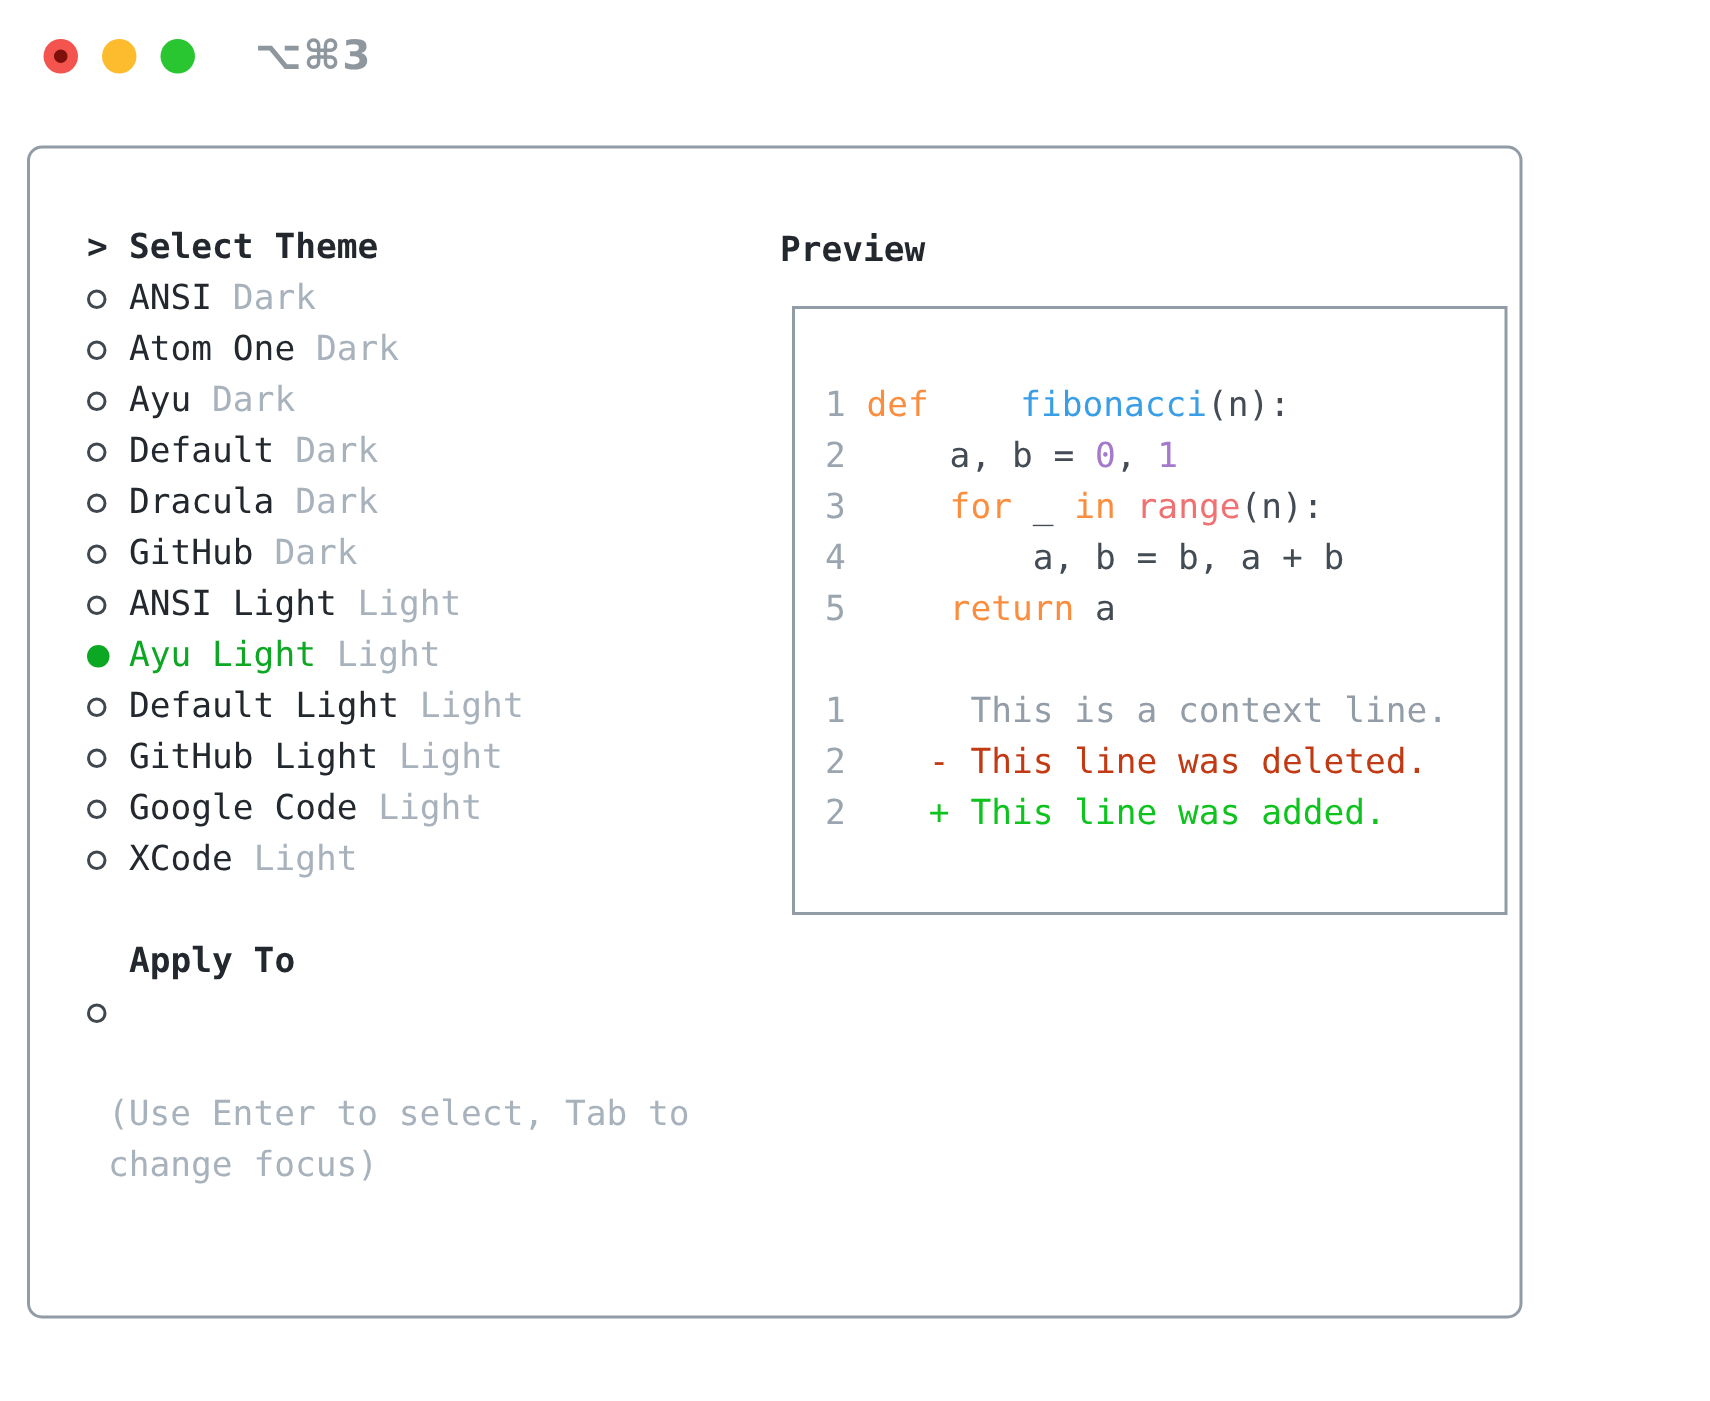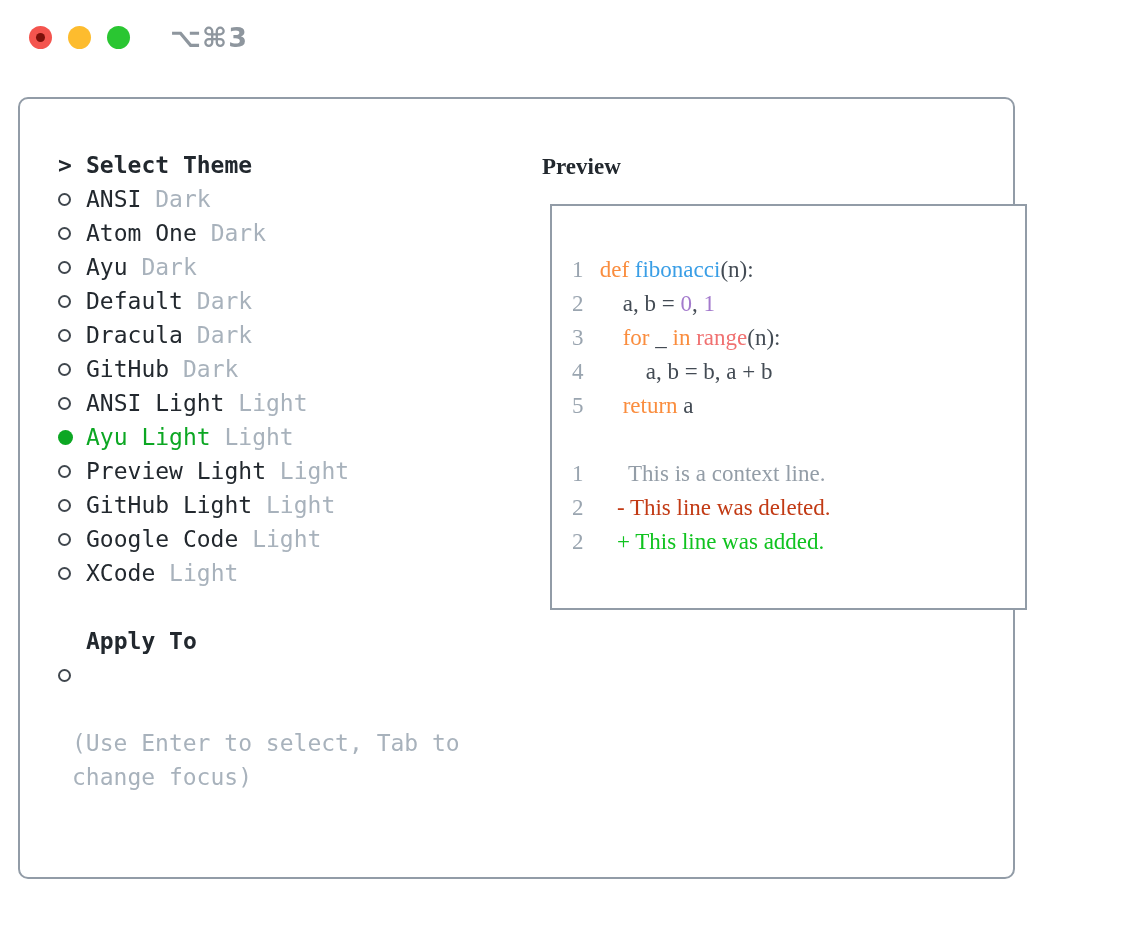--- a/index.html
+++ b/index.html
@@ -41,33 +41,33 @@
   .radio{width:13px;height:13px;border:2px solid #40474e;border-radius:50%;}
   .radio.sel{width:15px;height:15px;border:none;background:var(--accent-green);}
   .hdr{color:var(--text-primary,#22282e);font-weight:bold;}
   .name{color:var(--text-primary,#22282e);}
   .name.green{color:var(--accent-green);}
   .variant{color:var(--text-muted,#a8b2bc);}
   .blank-row{height:34px;}
   .hint{width:420px;line-height:34px;color:var(--text-muted,#a8b2bc);white-space:normal;margin-left:14px;}
 
   
-  .right-col{position:absolute;left:520px;top:51px;width:492px;font-family:Liberation Serif, serif;}
+  .right-col{position:absolute;left:498px;top:51px;width:492px;}
   .preview-header{height:34px;line-height:34px;font-size:23px;font-weight:bold;color:var(--text-primary,#22282e);padding-left:2px;}
   .preview-box{
     margin-top:20px;margin-left:10px;width:477px;height:406px;
     border:2px solid var(--border-gray);background:#fff;
     padding:47px 0 0 20px;overflow:hidden;
   }
   .cline{display:flex;height:34px;align-items:center;font-size:23px;white-space:pre;}
   .lnum{display:inline-block;width:27.7px;flex:0 0 27.7px;color:var(--line-number,#9aa5b0);}
   .lcode{white-space:pre;color:var(--code-default,#434b54);}
   .seg{white-space:pre;}
   .seg.keyword{color:var(--syntax-keyword,#fa8d3e);}
-  .seg.function{color:var(--syntax-function,#399ee6);}
+  .seg.function{color:var(--syntax-function,#399ee6);margin-left:47px;}
   .seg.constant{color:var(--syntax-constant,#a37acc);}
   .seg.call{color:var(--syntax-call,#f07171);margin-top:36px;}
   .dtext.context{color:var(--diff-context,#939da7);}
   .dtext.deleted{color:var(--diff-deleted,#c23a14);}
   .dtext.added{color:var(--diff-added,#0fc31f);}
 </style>
 </head>
 <body>
 
 <div class="window">
@@ -90,21 +90,21 @@
 
       <div id="theme-list">
           <div class="row"><span class="prefix"><span class="radio"></span></span><span class="name">ANSI</span><span class="variant"> Dark</span></div>
           <div class="row"><span class="prefix"><span class="radio"></span></span><span class="name">Atom One</span><span class="variant"> Dark</span></div>
           <div class="row"><span class="prefix"><span class="radio"></span></span><span class="name">Ayu</span><span class="variant"> Dark</span></div>
           <div class="row"><span class="prefix"><span class="radio"></span></span><span class="name">Default</span><span class="variant"> Dark</span></div>
           <div class="row"><span class="prefix"><span class="radio"></span></span><span class="name">Dracula</span><span class="variant"> Dark</span></div>
           <div class="row"><span class="prefix"><span class="radio"></span></span><span class="name">GitHub</span><span class="variant"> Dark</span></div>
           <div class="row"><span class="prefix"><span class="radio"></span></span><span class="name">ANSI Light</span><span class="variant"> Light</span></div>
           <div class="row"><span class="prefix"><span class="radio sel"></span></span><span class="name green">Ayu Light</span><span class="variant"> Light</span></div>
-          <div class="row"><span class="prefix"><span class="radio"></span></span><span class="name">Preview Light</span><span class="variant"> Light</span></div>
+          <div class="row"><span class="prefix"><span class="radio"></span></span><span class="name">Default Light</span><span class="variant"> Light</span></div>
           <div class="row"><span class="prefix"><span class="radio"></span></span><span class="name">GitHub Light</span><span class="variant"> Light</span></div>
           <div class="row"><span class="prefix"><span class="radio"></span></span><span class="name">Google Code</span><span class="variant"> Light</span></div>
           <div class="row"><span class="prefix"><span class="radio"></span></span><span class="name">XCode</span><span class="variant"> Light</span></div>
         </div>
 
       <div class="blank-row"></div>
 
       <div class="row">
         <span class="prefix"></span><span class="hdr">Apply To</span>
       </div>

